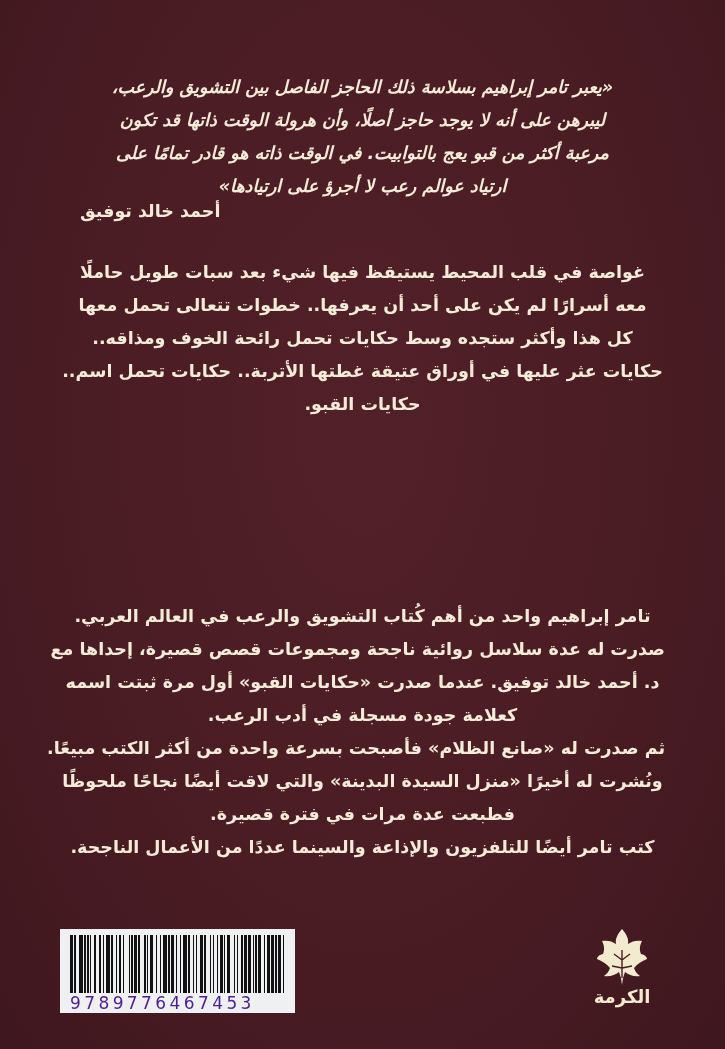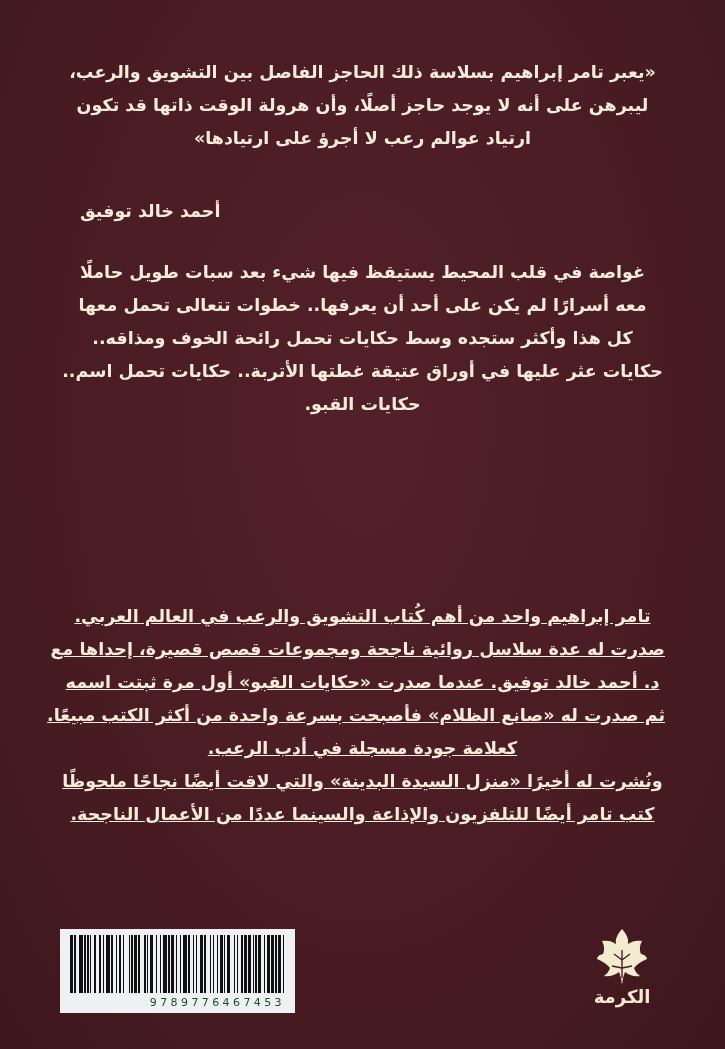--- a/index.html
+++ b/index.html
@@ -29,40 +29,40 @@
       text-align: center;
       font-weight: bold;
       font-size: 17.5px;
       line-height: 33px;
     }
     .block p {
       margin: 0;
       white-space: nowrap;
     }
     .quote-block {
-      top: 56px;
+      top: 71px;
       left: 60px;
       right: 60px;
+      font-style: italic;
     }
     .quote-author {
       position: absolute;
       top: 201px;
       left: 80px;
       width: 220px;
       text-align: left;
       direction: rtl;
       font-weight: bold;
       font-size: 17.5px;
     }
     .synopsis-block {
       top: 256px;
     }
     .author-block {
       top: 600px;
-      text-decoration: underline;
     }
     .barcode {
       position: absolute;
       left: 60px;
       top: 929px;
       width: 235px;
       height: 84px;
       background: #eef0f2;
       direction: ltr;
       box-sizing: border-box;
@@ -77,24 +77,24 @@
     .barcode-bars span {
       display: block;
       background: #111;
       height: 100%;
     }
     .barcode-bars span.gap {
       background: transparent;
     }
     .barcode-digits {
       font-family: "DejaVu Sans", sans-serif;
-      font-size: 11px;
+      font-size: 17px;
       letter-spacing: 3.4px;
-      color: #14532d;
-      text-align: right;
+      color: #4c1d95;
+      text-align: left;
       line-height: 20px;
       font-weight: normal;
     }
     .publisher {
       position: absolute;
       left: 590px;
       top: 928px;
       width: 64px;
       text-align: center;
     }
@@ -111,39 +111,41 @@
     }
   </style>
 </head>
 <body>
 
 <div class="cover">
 
   <div class="block quote-block">
     <p>«يعبر تامر إبراهيم بسلاسة ذلك الحاجز الفاصل بين التشويق والرعب،</p>
     <p>ليبرهن على أنه لا يوجد حاجز أصلًا، وأن هرولة الوقت ذاتها قد تكون</p>
+    <p>مرعبة أكثر من قبو يعج بالتوابيت. في الوقت ذاته هو قادر تمامًا على</p>
     <p>ارتياد عوالم رعب لا أجرؤ على ارتيادها»</p>
   </div>
   <div class="quote-author">أحمد خالد توفيق</div>
 
   <div class="block synopsis-block">
     <p>غواصة في قلب المحيط يستيقظ فيها شيء بعد سبات طويل حاملًا</p>
     <p>معه أسرارًا لم يكن على أحد أن يعرفها.. خطوات تتعالى تحمل معها</p>
     <p>كل هذا وأكثر ستجده وسط حكايات تحمل رائحة الخوف ومذاقه..</p>
     <p>حكايات عثر عليها في أوراق عتيقة غطتها الأتربة.. حكايات تحمل اسم..</p>
     <p>حكايات القبو.</p>
   </div>
 
   <div class="block author-block">
     <p>تامر إبراهيم واحد من أهم كُتاب التشويق والرعب في العالم العربي.</p>
     <p>صدرت له عدة سلاسل روائية ناجحة ومجموعات قصص قصيرة، إحداها مع</p>
     <p>د. أحمد خالد توفيق. عندما صدرت «حكايات القبو» أول مرة ثبتت اسمه</p>
+    <p>كعلامة جودة مسجلة في أدب الرعب.</p>
     <p>ثم صدرت له «صانع الظلام» فأصبحت بسرعة واحدة من أكثر الكتب مبيعًا.</p>
-    <p>كعلامة جودة مسجلة في أدب الرعب.</p>
     <p>ونُشرت له أخيرًا «منزل السيدة البدينة» والتي لاقت أيضًا نجاحًا ملحوظًا</p>
+    <p>فطبعت عدة مرات في فترة قصيرة.</p>
     <p>كتب تامر أيضًا للتلفزيون والإذاعة والسينما عددًا من الأعمال الناجحة.</p>
   </div>
 
   <div class="barcode">
     <div class="barcode-bars" id="barcode-bars">
         <span style="width: 2.86667px;"></span>
         <span class="gap" style="width: 1.43333px;"></span>
         <span style="width: 1.43333px;"></span>
         <span class="gap" style="width: 2.86667px;"></span>
         <span style="width: 4.3px;"></span>

